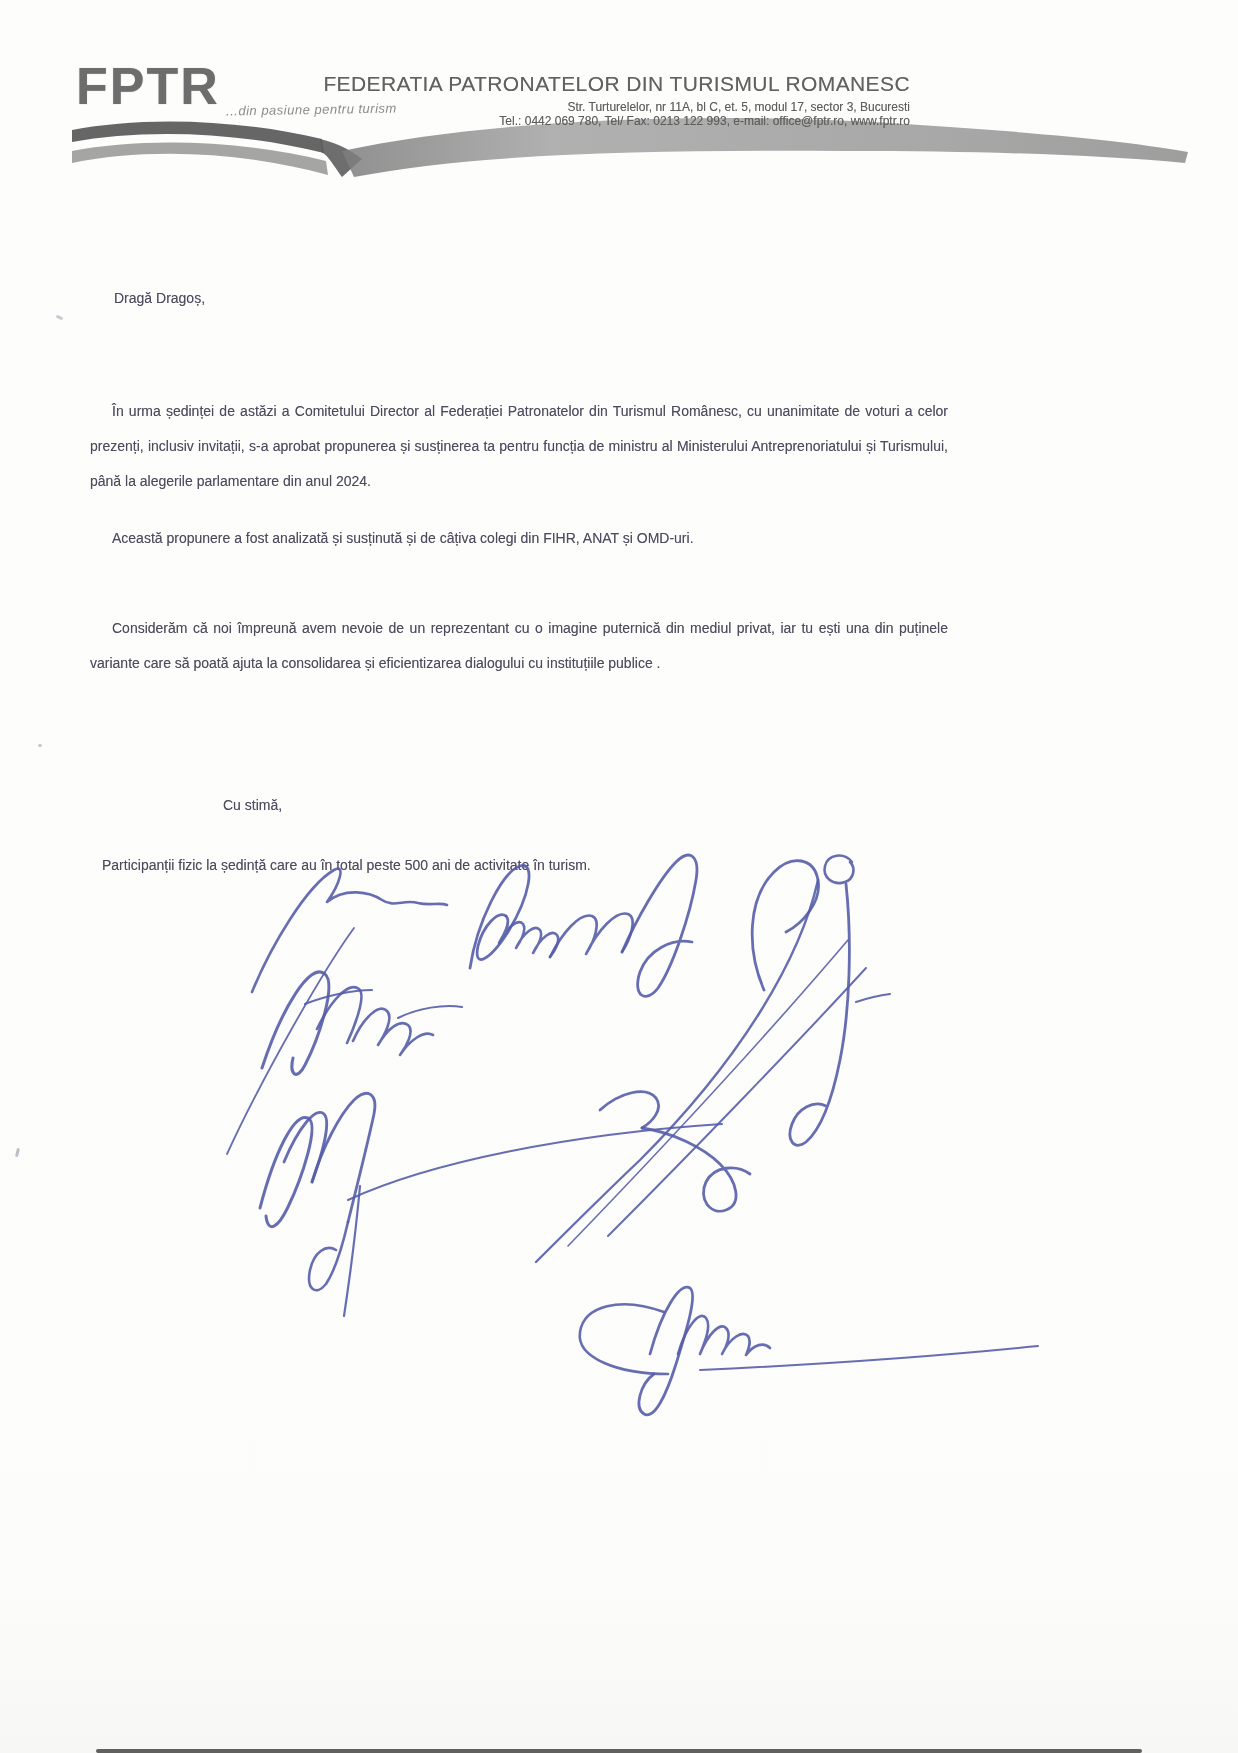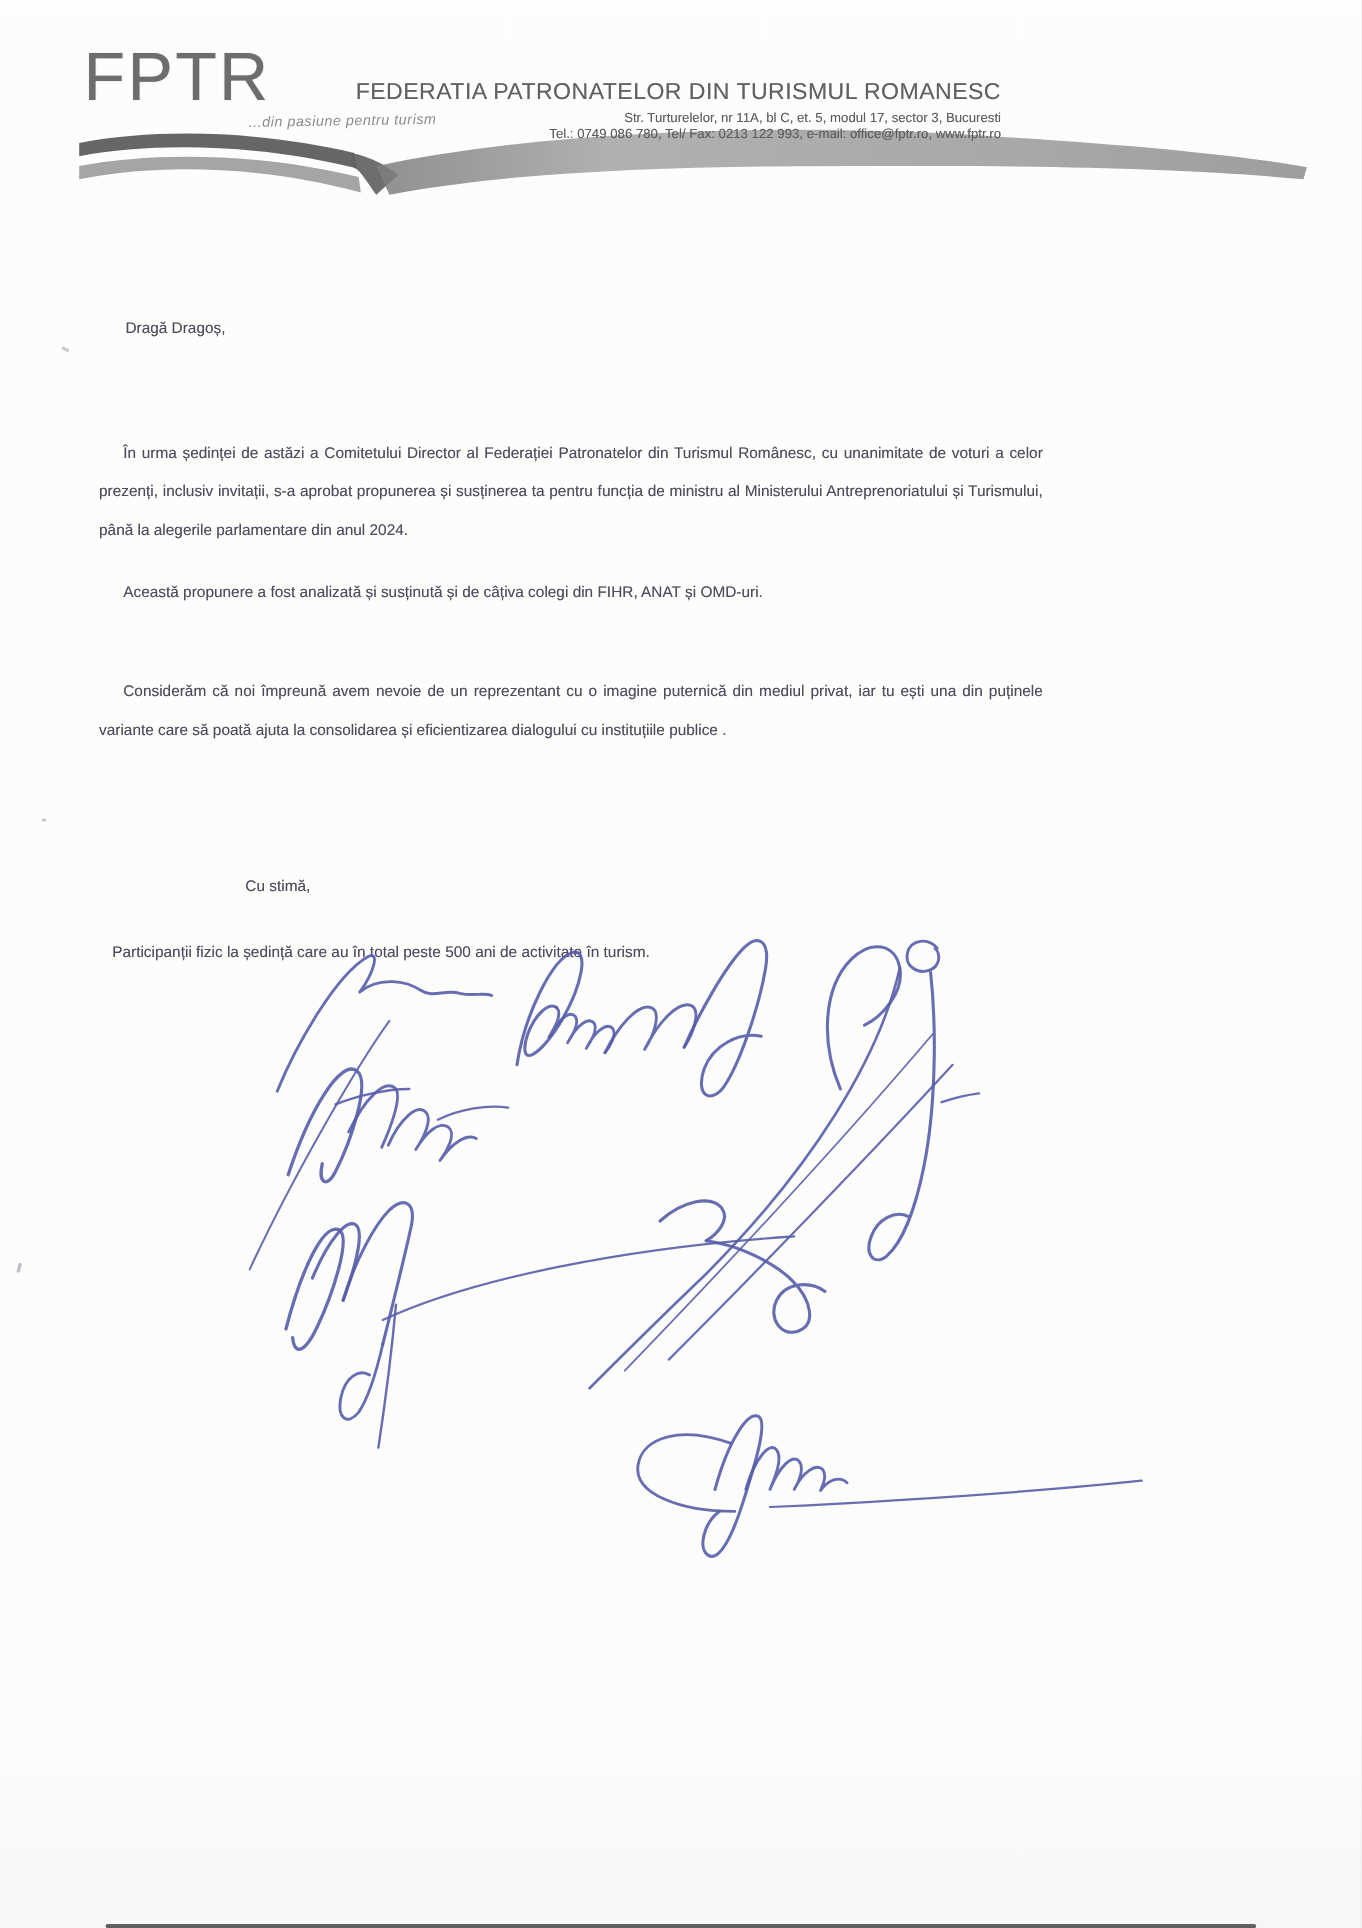--- a/index.html
+++ b/index.html
@@ -6,22 +6,22 @@
   .page{
     position:relative;
     width:1238px;height:1753px;
     margin:0 auto;
     background:linear-gradient(180deg,#fdfdfc 0%,#fcfcfb 90%,#f7f7f5 100%);
     overflow:hidden;
     font-family:"Liberation Sans", sans-serif;
   }
   
   .logo{
-    position:absolute;left:76px;top:40px;
-    font-size:62px;font-weight:400;color:#6d6d6d;
+    position:absolute;left:76px;top:60px;
+    font-size:52px;font-weight:700;color:#6d6d6d;
     letter-spacing:2px;line-height:1;
     text-shadow:0 0 1px rgba(109,109,109,.55);
   }
   .tagline{
     position:absolute;left:226px;top:102px;
     font-size:13px;font-style:italic;color:#8b8b8b;
     letter-spacing:.5px;
     transform:rotate(-1deg);
   }
   .org-block{
@@ -84,21 +84,21 @@
     </defs>
     <path d="M72,130 C140,117 232,118 322,139 L324,153 C236,131 142,129 72,142 Z" fill="#4b4b4b" opacity="0.85"></path>
     <path d="M72,151 C140,138 236,139 326,161 L328,175 C240,151 146,148 72,163 Z" fill="#8f8f8f" opacity="0.8"></path>
     <path d="M320,139 C338,143 352,151 362,159 L342,177 C333,164 325,152 322,153 Z" fill="#5e5e5e" opacity="0.9"></path>
     <path d="M342,151 C490,119 710,111 905,124 C1035,132 1135,142 1188,152 L1185,163 C1100,155 985,151 845,151 C665,150 485,152 354,177 Z" fill="url(#ribGrad)" opacity="0.85"></path>
   </svg>
 
   <div class="org-block">
     <div class="org-name">FEDERATIA PATRONATELOR DIN TURISMUL ROMANESC</div>
     <div class="org-addr">Str. Turturelelor, nr 11A, bl C, et. 5, modul 17, sector 3, Bucuresti</div>
-    <div class="org-contact">Tel.: 0749 086 780, Tel/ Fax: 0213 122 993, e-mail: office@fptr.ro, www.fptr.ro</div>
+    <div class="org-contact">Tel.: 0442 069 780, Tel/ Fax: 0213 122 993, e-mail: office@fptr.ro, www.fptr.ro</div>
   </div>
 
   <div class="txt salutation">Dragă Dragoș,</div>
   <div class="txt para p1">În urma ședinței de astăzi a Comitetului Director al Federației Patronatelor din Turismul Românesc, cu unanimitate de voturi a celor prezenți, inclusiv invitații, s-a aprobat propunerea și susținerea ta pentru funcția de ministru al Ministerului Antreprenoriatului și Turismului, până la alegerile parlamentare din anul 2024.</div>
   <div class="txt para p2">Această propunere a fost analizată și susținută și de câțiva colegi din FIHR, ANAT și OMD-uri.</div>
   <div class="txt para p3">Considerăm că noi împreună avem nevoie de un reprezentant cu o imagine puternică din mediul privat, iar tu ești una din puținele variante care să poată ajuta la consolidarea și eficientizarea dialogului cu instituțiile publice .</div>
   <div class="txt closing">Cu stimă,</div>
   <div class="txt signers">Participanții fizic la ședință care au în total peste 500 ani de activitate în turism.</div>
 
   <svg class="sig-svg" width="1238" height="1753" viewBox="0 0 1238 1753">

